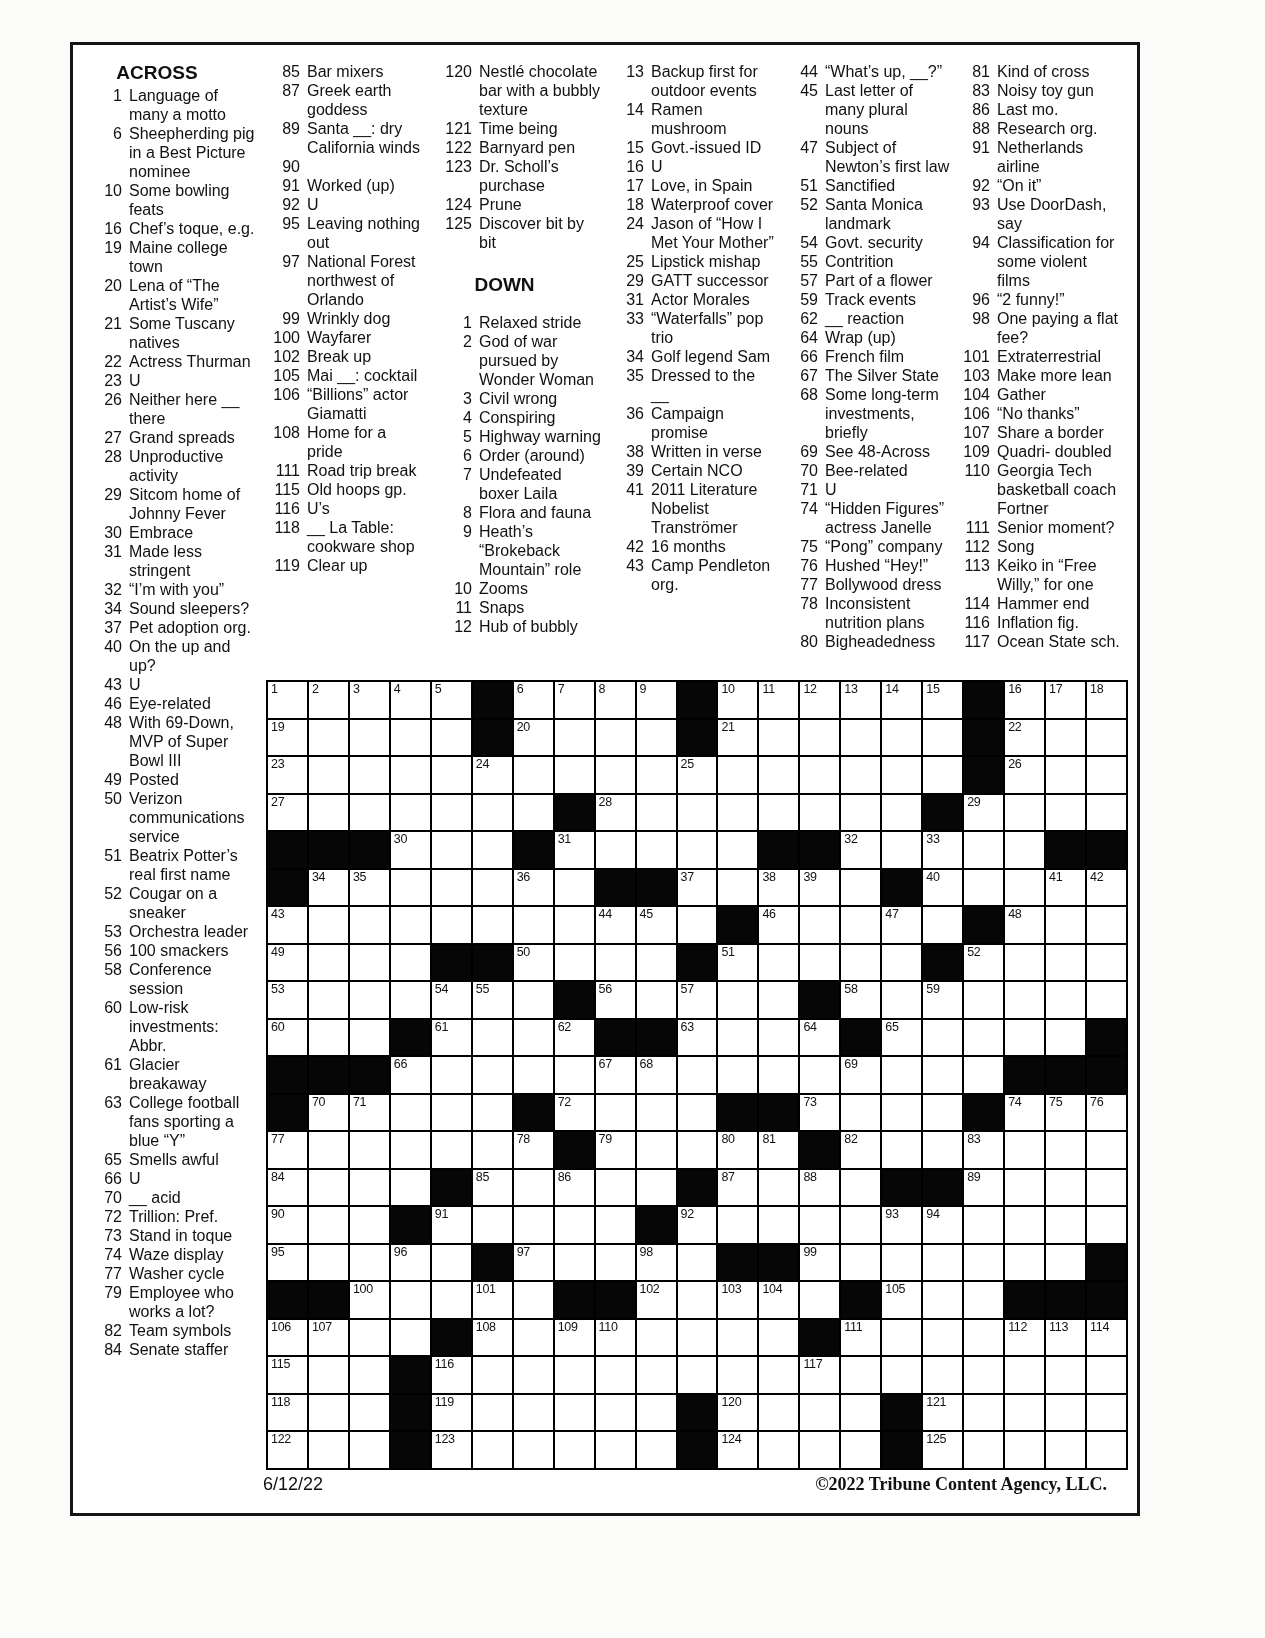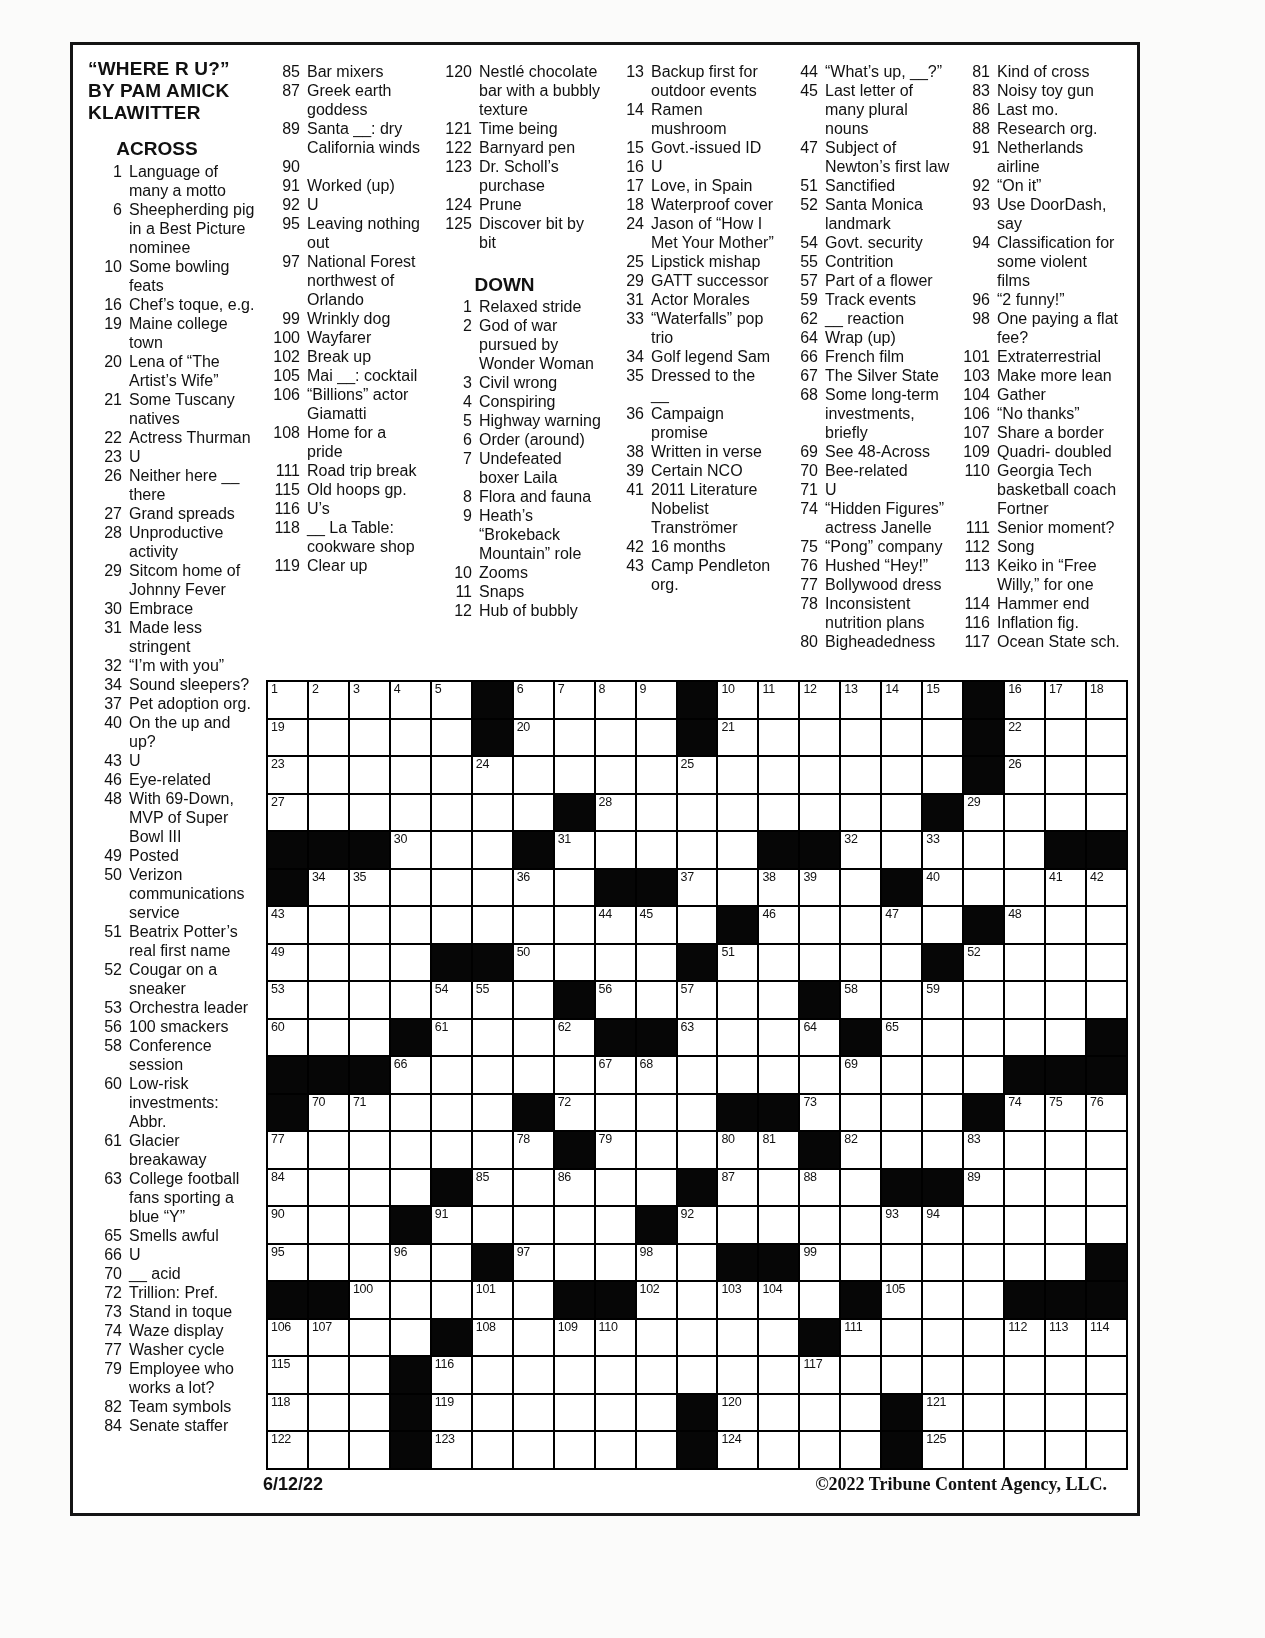--- a/index.html
+++ b/index.html
@@ -8,34 +8,29 @@
   .col{position:absolute;}
   .title{font-weight:bold;font-size:19px;line-height:22px;letter-spacing:.2px;margin-bottom:14px;}
   .sec{font-weight:bold;font-size:19px;line-height:22px;text-align:center;margin:4px 30px 2px 0;}
   .clue{display:flex;align-items:flex-start;font-size:16px;line-height:19px;}
   .cn{width:34px;min-width:34px;text-align:right;padding-right:7px;}
   .ct{flex:1;}
   .grid{position:absolute;left:266px;top:680px;width:858px;height:786px;background:#000;border:2px solid #000;display:grid;grid-template-columns:repeat(21,1fr);grid-template-rows:repeat(21,1fr);gap:2px;}
   .cell{background:#fff;position:relative;}
   .cell.black{background:#060606;}
   .cell .num{position:absolute;top:1px;left:3px;font-size:12.5px;line-height:13px;letter-spacing:-.3px;}
-  .footer-date{position:absolute;left:263px;top:1474px;font-weight:bold;font-size:18px;}
+  .footer-date{position:absolute;left:263px;top:1474px;font-weight:normal;font-size:18px;}
   .footer-copy{position:absolute;right:158px;top:1474px;font-weight:bold;font-size:18px;font-family:"Liberation Serif",serif;}
 </style>
 </head>
 <body>
 
 <div class="page-border"></div>
 
 <div class="col" style="left:88px;top:58px;width:168px;">
-  <div class="title">
-    <div>“WHERE R U?”</div>
-    <div>BY PAM AMICK</div>
-    <div>KLAWITTER</div>
-  </div>
   <div class="sec">ACROSS</div>
   <div id="col1-clues">
       <div class="clue">
         <span class="cn">1</span>
         <span class="ct">Language of many a motto</span>
       </div>
       <div class="clue">
         <span class="cn">6</span>
         <span class="ct">Sheepherding pig in a Best Picture nominee</span>
       </div>
@@ -302,21 +297,21 @@
       </div>
       <div class="clue">
         <span class="cn">124</span>
         <span class="ct">Prune</span>
       </div>
       <div class="clue">
         <span class="cn">125</span>
         <span class="ct">Discover bit by bit</span>
       </div>
     </div>
-  <div class="sec" style="margin-top:22px;margin-bottom:1px;">DOWN</div>
+  <div class="sec" style="margin-top:22px;margin-bottom:17px;">DOWN</div>
   <div id="col3-down">
       <div class="clue">
         <span class="cn">1</span>
         <span class="ct">Relaxed stride</span>
       </div>
       <div class="clue">
         <span class="cn">2</span>
         <span class="ct">God of war pursued by Wonder Woman</span>
       </div>
       <div class="clue">

